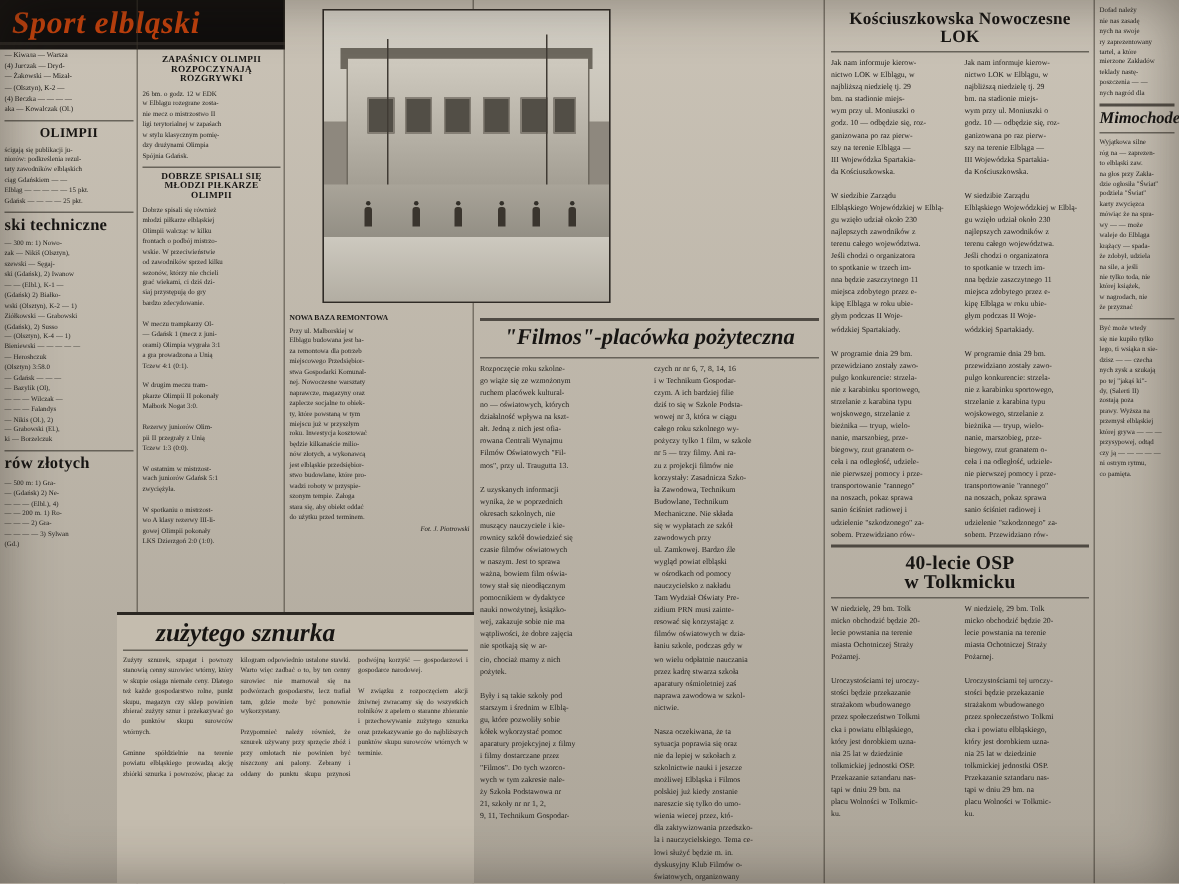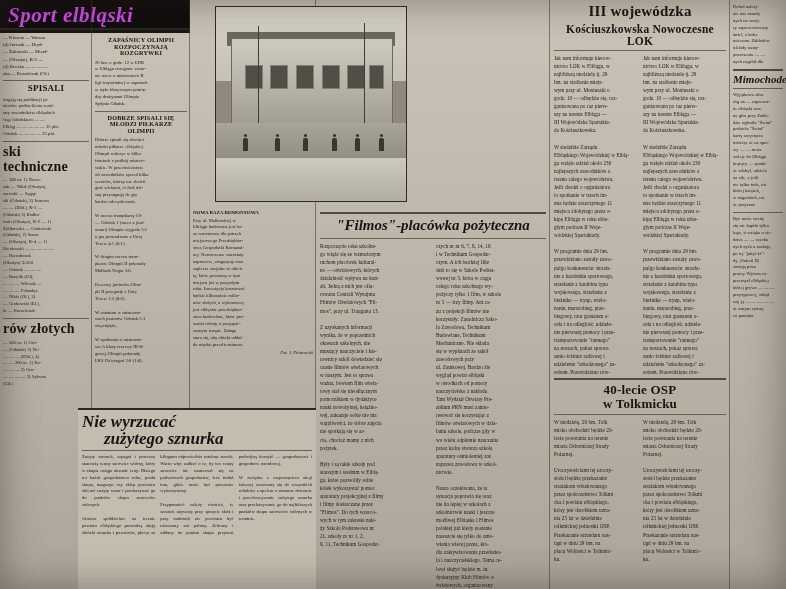--- a/index.html
+++ b/index.html
@@ -21,38 +21,38 @@
   .col-1{left:0;width:92px;padding:4px 3px;}
   .col-2{left:92px;width:98px;padding:4px 3px;}
   .col-3{left:190px;width:126px;padding:4px 3px;}
   .col-4{left:316px;width:234px;padding:4px 4px;}
   .col-5{left:550px;width:180px;padding:4px 4px;}
   .col-6{left:730px;width:56px;padding:4px 3px;}
 
   
   .masthead{
     position:absolute;left:0;top:0;width:190px;height:30px;
-    background:#0f0d0c;color:#d946ef;
+    background:#0f0d0c;color:#c2410c;
     font-family:"Liberation Serif", serif;
     font-weight:bold;font-style:italic;
     font-size:21px;line-height:30px;
     letter-spacing:.5px;padding-left:8px;box-sizing:border-box;
     border-bottom:2px solid #2a2622;
     overflow:hidden;white-space:nowrap;
   }
   .masthead-rule{
     position:absolute;left:0;top:30px;width:190px;height:3px;background:#191614;
   }
 
   
   .hl{
     font-weight:bold;text-align:center;line-height:1.05;
     margin:3px 0 3px 0;letter-spacing:.2px;
   }
-  .hl.s8{font-size:14px;}
+  .hl.s8{font-size:11px;}
   .hl.s9{font-size:9px;}
   .hl.s12{font-size:12px;}
   .hl.s14{font-size:14px;}
   .hl.left{text-align:left;}
   .script{
     font-style:italic;font-weight:bold;font-size:17px;text-align:center;
     line-height:1.0;
   }
   .body-txt{
     font-size:5.2px;line-height:1.55;text-align:justify;
@@ -121,21 +121,21 @@
     <div style="height:30px"></div>
     <div class="results">
       <div>— Kiwала — Warsza</div>
       <div>(4) Jurczak — Dryd-</div>
       <div>— Żakowski — Mizał-</div>
       <div>— (Olsztyn), K-2 —</div>
       <div>(4) Beczka — — — —</div>
       <div>aka — Kowalczak (Ol.)</div>
     </div>
     <div class="rule"></div>
-    <div class="hl s9">SPISALI</div>
+    <div class="hl s9">OLIMPII</div>
     <div class="body-txt tiny" style="white-space:pre-line">ścigają się publikacji ju-
 niorów: podkreślenia rezul-
 taty zawodników elbląskich
 ciąg Gdańskiem — —
 Elbląg — — — — — 15 pkt.
 Gdańsk — — — — 25 pkt.</div>
     <div class="rule"></div>
     <div class="hl s8 left">ski techniczne</div>
     <div class="body-txt tiny" style="white-space:pre-line">— 300 m: 1) Nowo-
 zak — Nikiš (Olsztyn),
@@ -350,21 +350,20 @@
 wienia wiecej przez, któ-
 dla zaktywizowania przedszko-
 la i nauczycielskiego. Tema ce-
 lowi służyć będzie m. in.
 dyskusyjny Klub Filmów o-
 światowych, organizowany</div>
     </div>
   </div>
 
   <div class="col col-5">
-    <div class="hl s14" style="font-size:15px;margin-top:0;">III wojewódzka</div>
     <div class="hl s12" style="font-size:11.5px;">Kościuszkowska  Nowoczesne LOK</div>
     <div class="rule"></div>
     <div style="display:flex;gap:6px;">
       <div class="body-txt" style="white-space:pre-line;flex:1;">Jak nam informuje kierow-
 nictwo LOK w Elblągu, w
 najbliższą niedzielę tj. 29
 bm. na stadionie miejs-
 wym przy ul. Moniuszki o
 godz. 10 — odbędzie się, roz-
 ganizowana po raz pierw-
@@ -528,21 +527,20 @@
 prawy. Wyższa na
 przemysł elbląskiej
 której grywa — — —
 przysypowej, odtąd
 czy ją — — — — —
 ni ostrym rytmu,
 co pamięta.</div>
   </div>
 
   <div style="position:absolute;left:78px;top:408px;width:238px;height:181px;background:#c4bcae;border-top:2px solid #2b2722;padding:3px 4px;box-sizing:border-box;">
-    <div class="script" style="font-size:17px;text-align:left;line-height:1.0;">Nie wyrzucać</div>
     <div class="script" style="font-size:17px;text-align:left;line-height:1.0;margin-left:22px;">zużytego sznurka</div>
     <div class="rule"></div>
     <div class="three-col body-txt tiny" style="white-space:pre-line;height:132px;overflow:hidden;">Zużyty sznurek, szpagat i powrozy stanowią cenny surowiec wtórny, który w skupie osiąga niemałe ceny. Dlatego też każde gospodarstwo rolne, punkt skupu, magazyn czy sklep powinien zbierać zużyty sznur i przekazywać go do punktów skupu surowców wtórnych.
 
 Gminne spółdzielnie na terenie powiatu elbląskiego prowadzą akcję zbiórki sznurka i powrozów, płacąc za kilogram odpowiednio ustalone stawki. Warto więc zadbać o to, by ten cenny surowiec nie marnował się na podwórzach gospodarstw, lecz trafiał tam, gdzie może być ponownie wykorzystany.
 
 Przypomnieć należy również, że sznurek używany przy sprzęcie zbóż i przy omłotach nie powinien być niszczony ani palony. Zebrany i oddany do punktu skupu przynosi podwójną korzyść — gospodarzowi i gospodarce narodowej.
 
 W związku z rozpoczęciem akcji żniwnej zwracamy się do wszystkich rolników z apelem o staranne zbieranie i przechowywanie zużytego sznurka oraz przekazywanie go do najbliższych punktów skupu surowców wtórnych w terminie.</div>
   </div>

